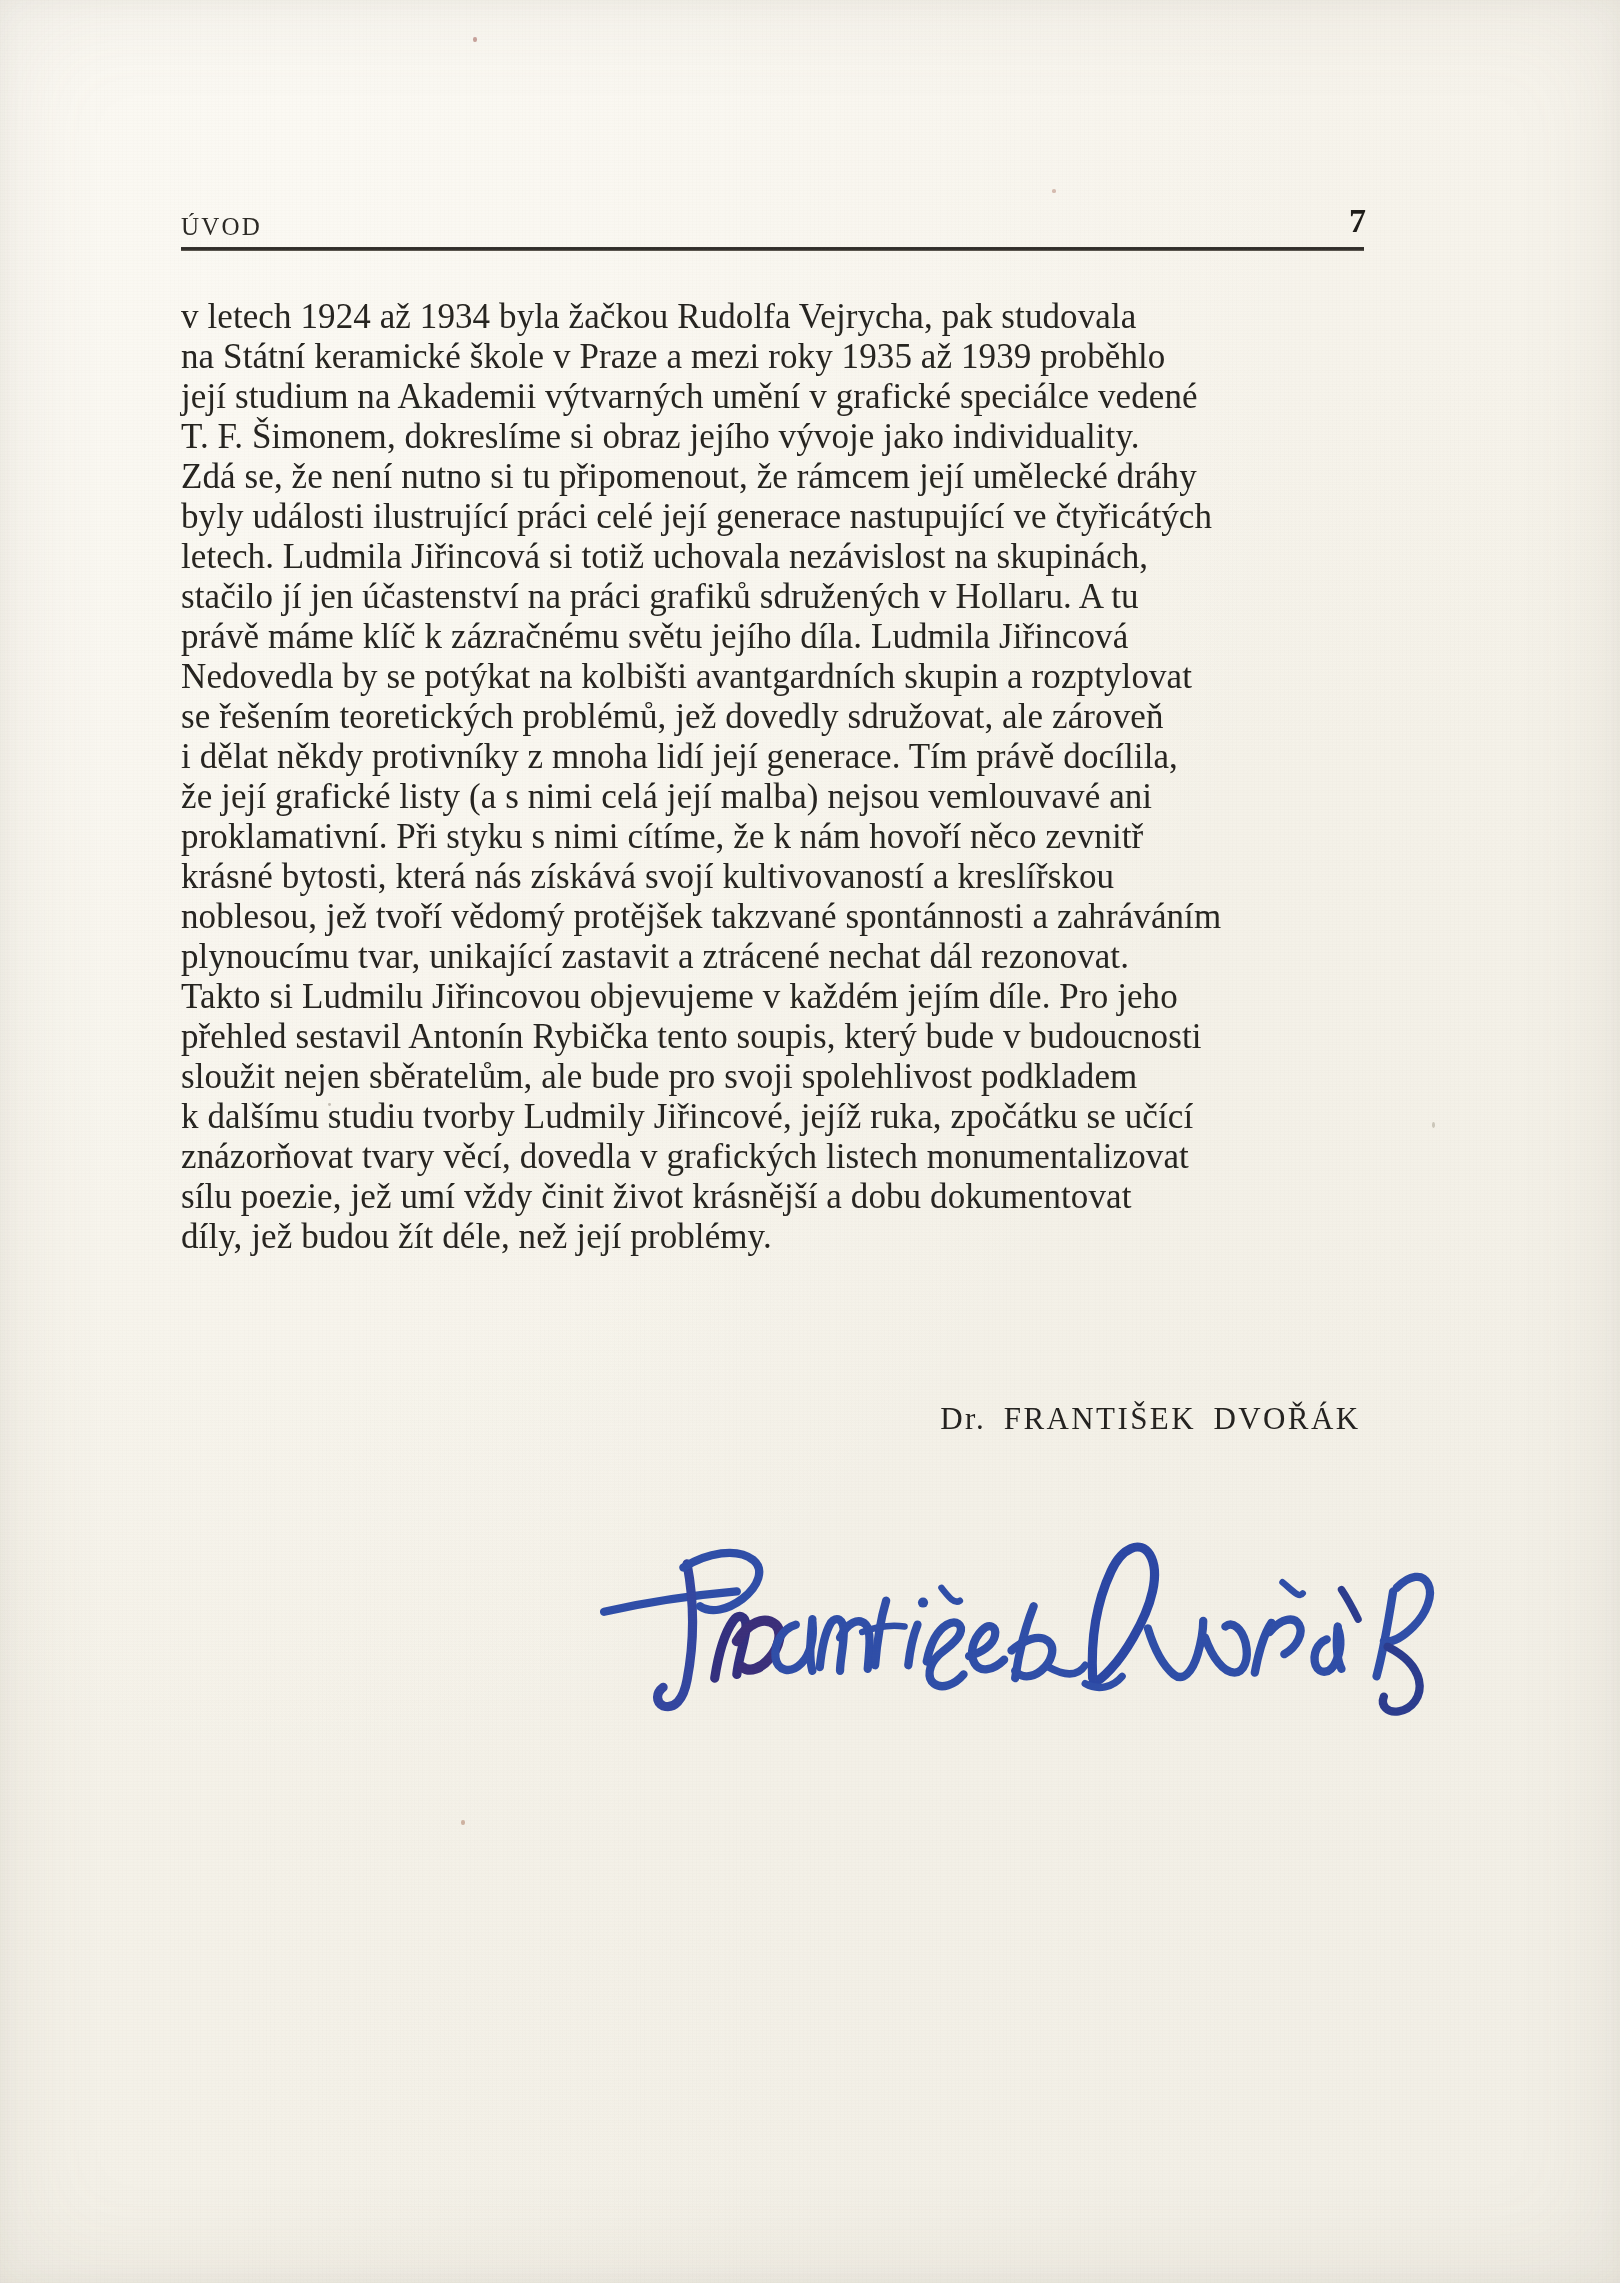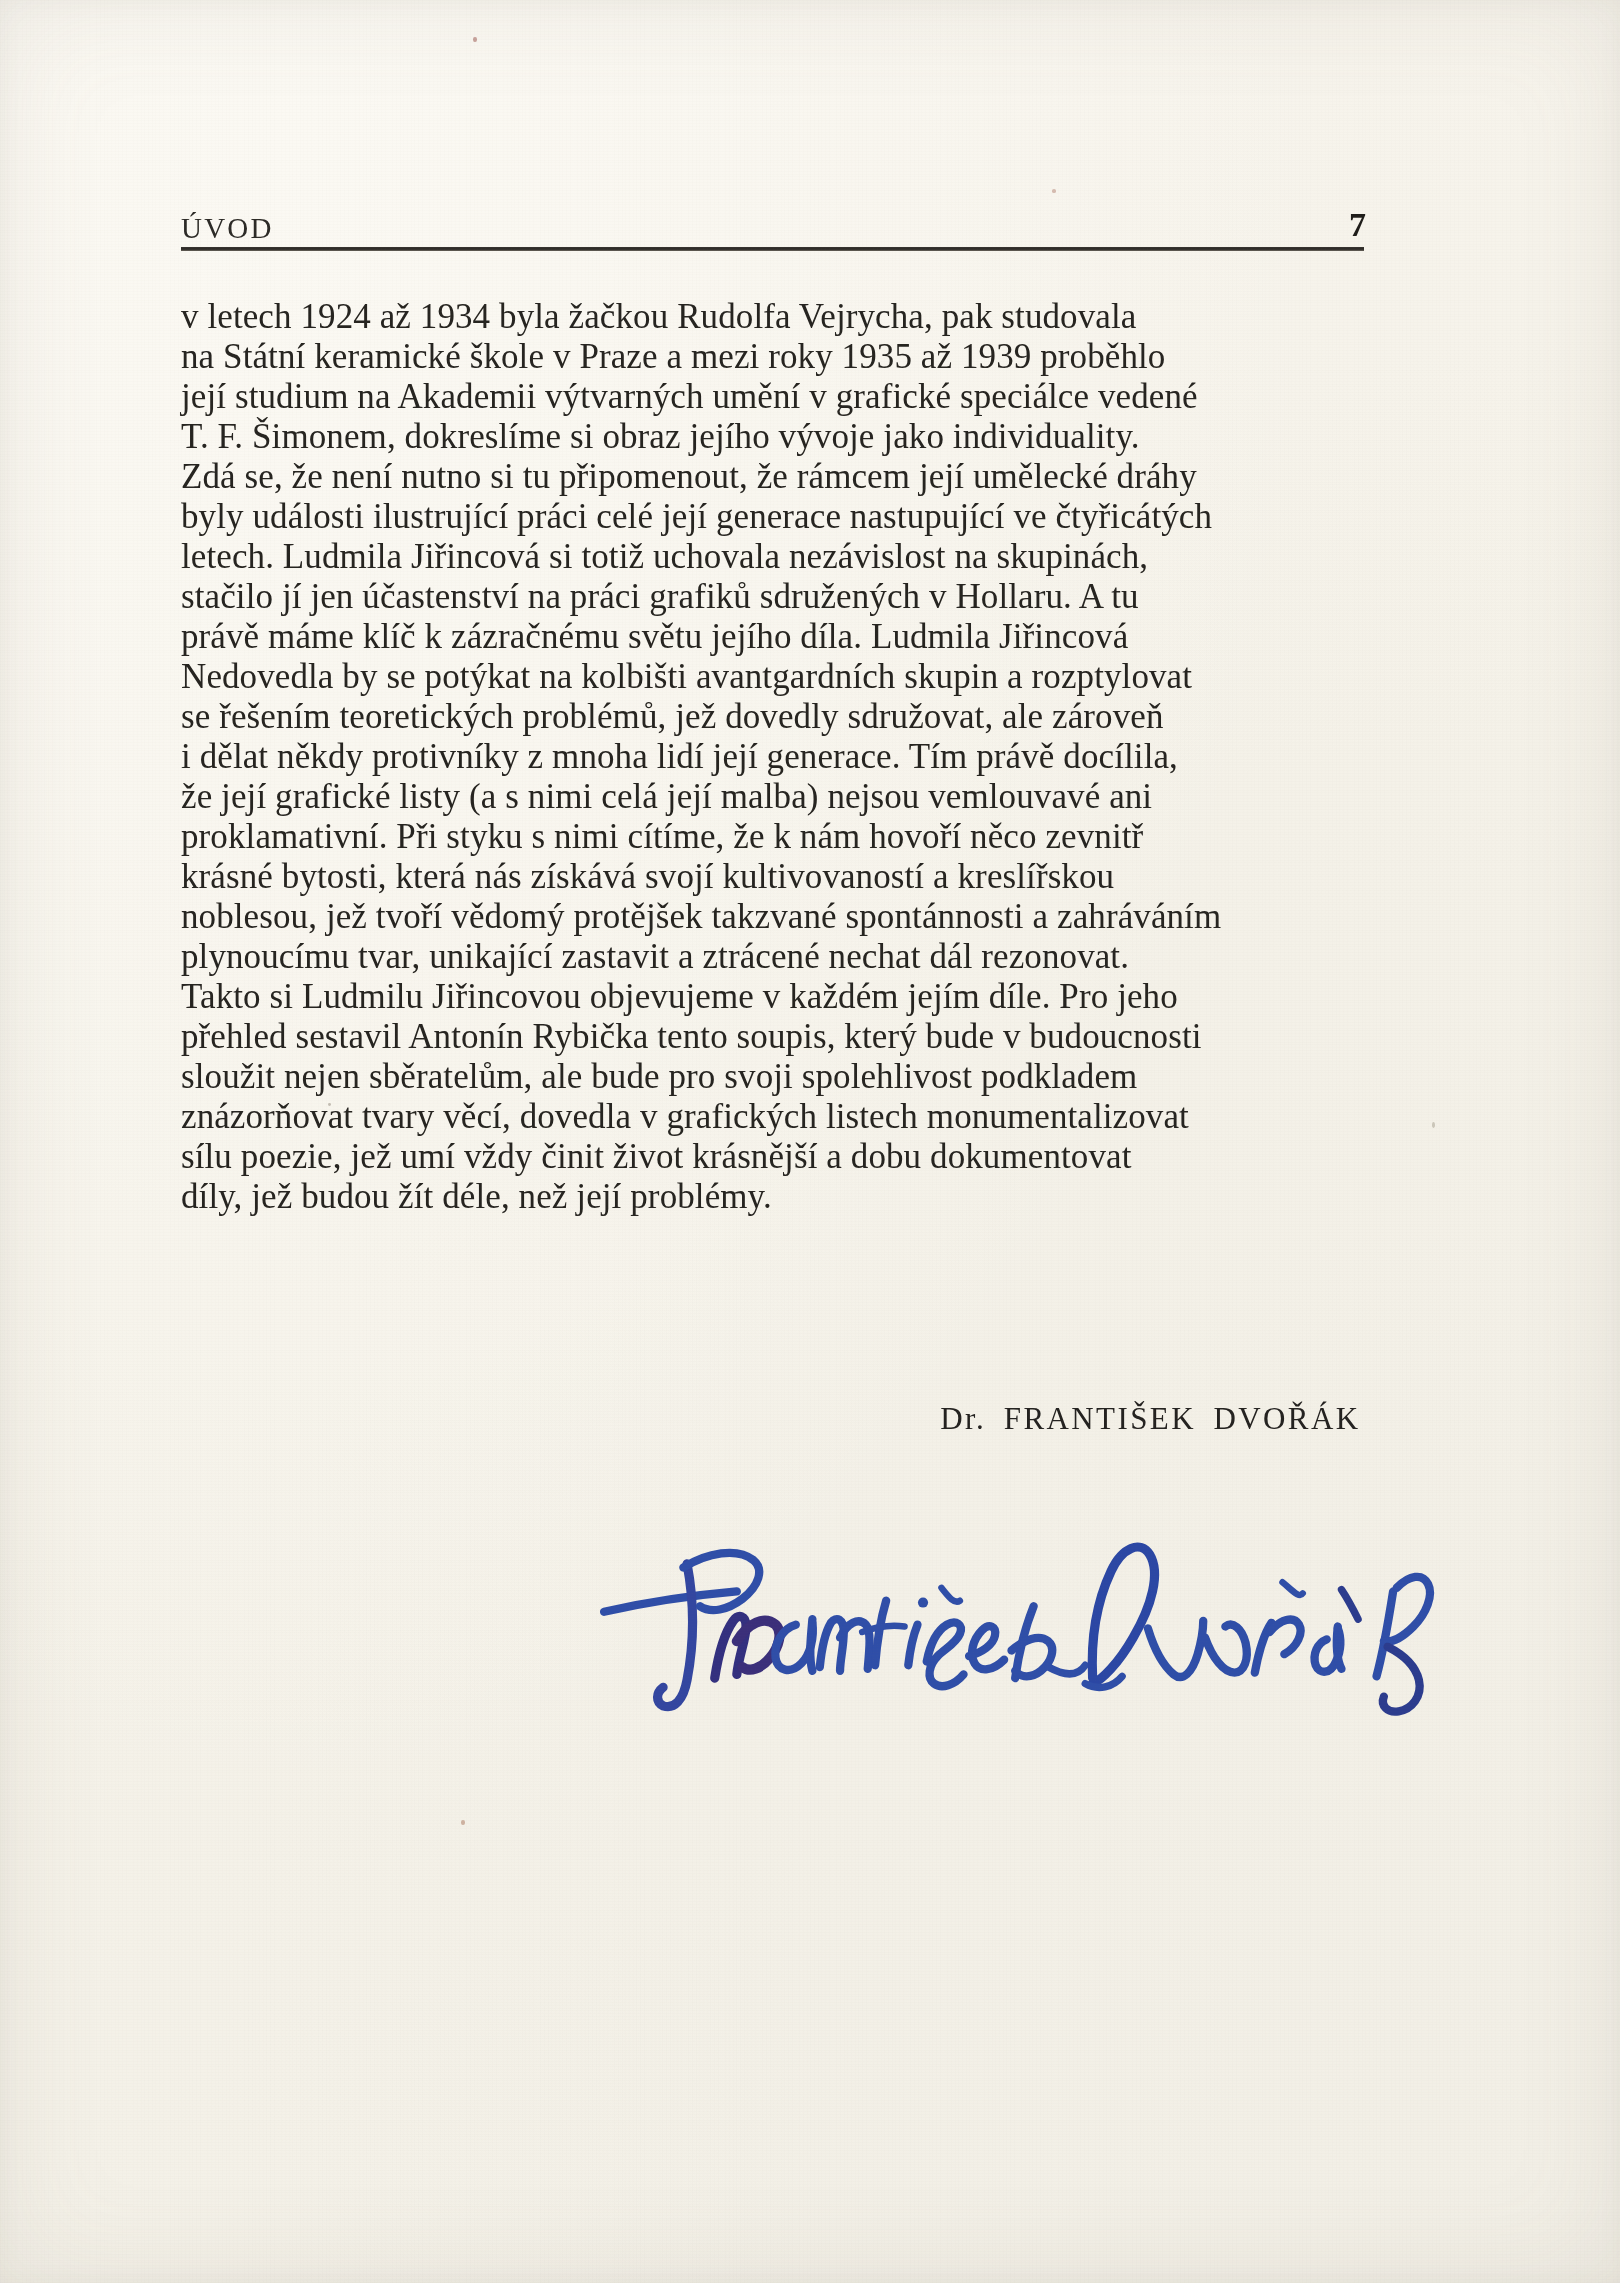--- a/index.html
+++ b/index.html
@@ -49,21 +49,21 @@
   .runhead {
     position: absolute;
     left: 181px;
     top: 190px;
     width: 1185px;
     display: flex;
     align-items: flex-end;
     justify-content: space-between;
   }
   .runhead-title {
-    font-size: 29px;
+    font-size: 25px;
     letter-spacing: 2.2px;
     color: #2c2a26;
     line-height: 1;
     margin-top: 24px;
   }
   .runhead-folio {
     font-size: 34px;
     font-weight: 700;
     color: #1e1c19;
     line-height: 1;
@@ -149,20 +149,21 @@
     <div class="line">se řešením teoretických problémů, jež dovedly sdružovat, ale zároveň</div>
     <div class="line">i dělat někdy protivníky z mnoha lidí její generace. Tím právě docílila,</div>
     <div class="line">že její grafické listy (a s nimi celá její malba) nejsou vemlouvavé ani</div>
     <div class="line">proklamativní. Při styku s nimi cítíme, že k nám hovoří něco zevnitř</div>
     <div class="line">krásné bytosti, která nás získává svojí kultivovaností a kreslířskou</div>
     <div class="line">noblesou, jež tvoří vědomý protějšek takzvané spontánnosti a zahráváním</div>
     <div class="line">plynoucímu tvar, unikající zastavit a ztrácené nechat dál rezonovat.</div>
     <div class="line">Takto si Ludmilu Jiřincovou objevujeme v každém jejím díle. Pro jeho</div>
     <div class="line">přehled sestavil Antonín Rybička tento soupis, který bude v budoucnosti</div>
     <div class="line">sloužit nejen sběratelům, ale bude pro svoji spolehlivost podkladem</div>
+    <div class="line">k dalšímu studiu tvorby Ludmily Jiřincové, jejíž ruka, zpočátku se učící</div>
     <div class="line">znázorňovat tvary věcí, dovedla v grafických listech monumentalizovat</div>
     <div class="line">sílu poezie, jež umí vždy činit život krásnější a dobu dokumentovat</div>
     <div class="line">díly, jež budou žít déle, než její problémy.</div>
   </div>
 
   <div class="byline">
     <span class="byline-name">Dr.  FRANTIŠEK  DVOŘÁK</span>
   </div>
 
   <div class="signature">

